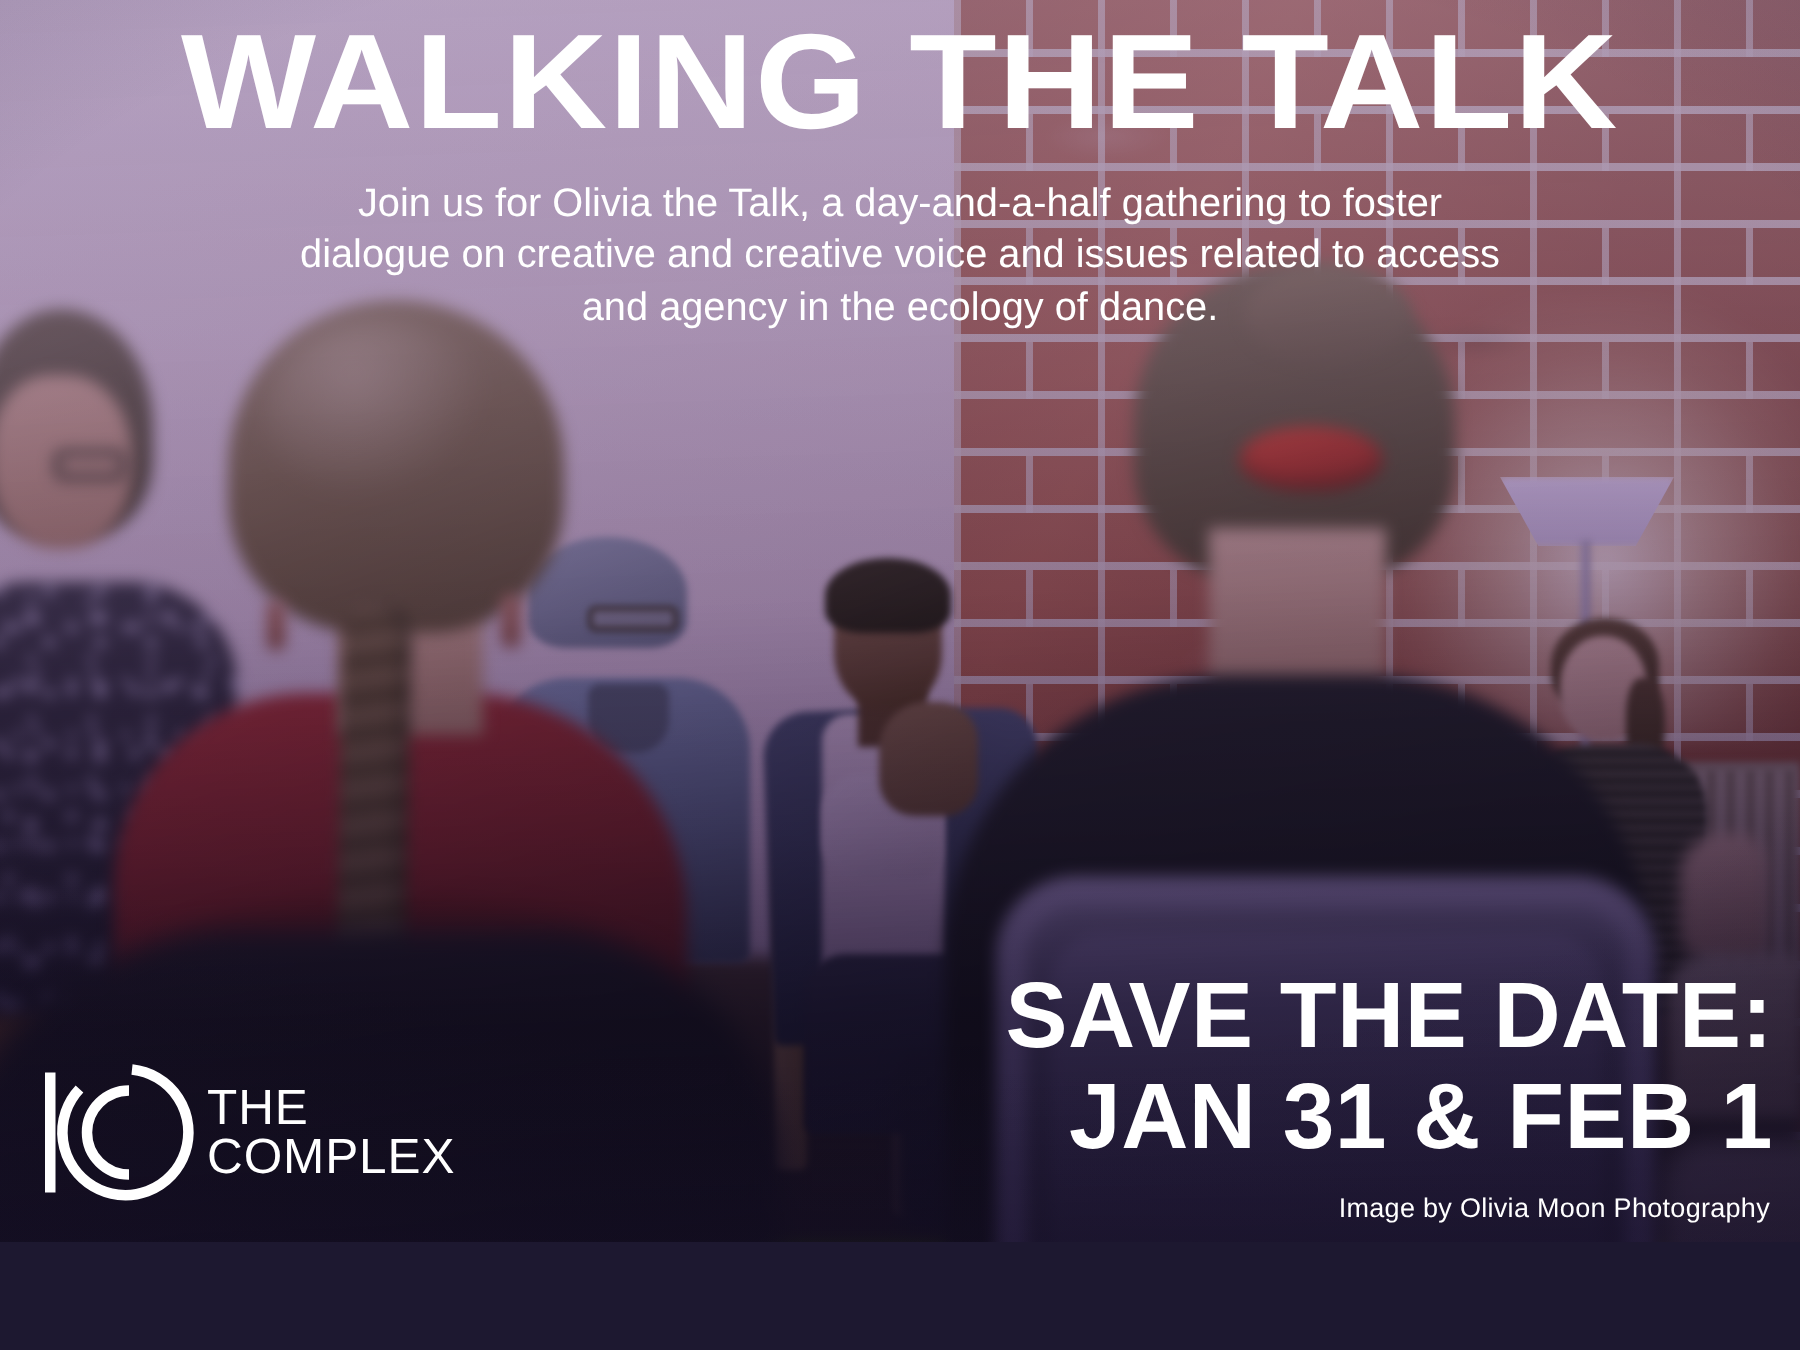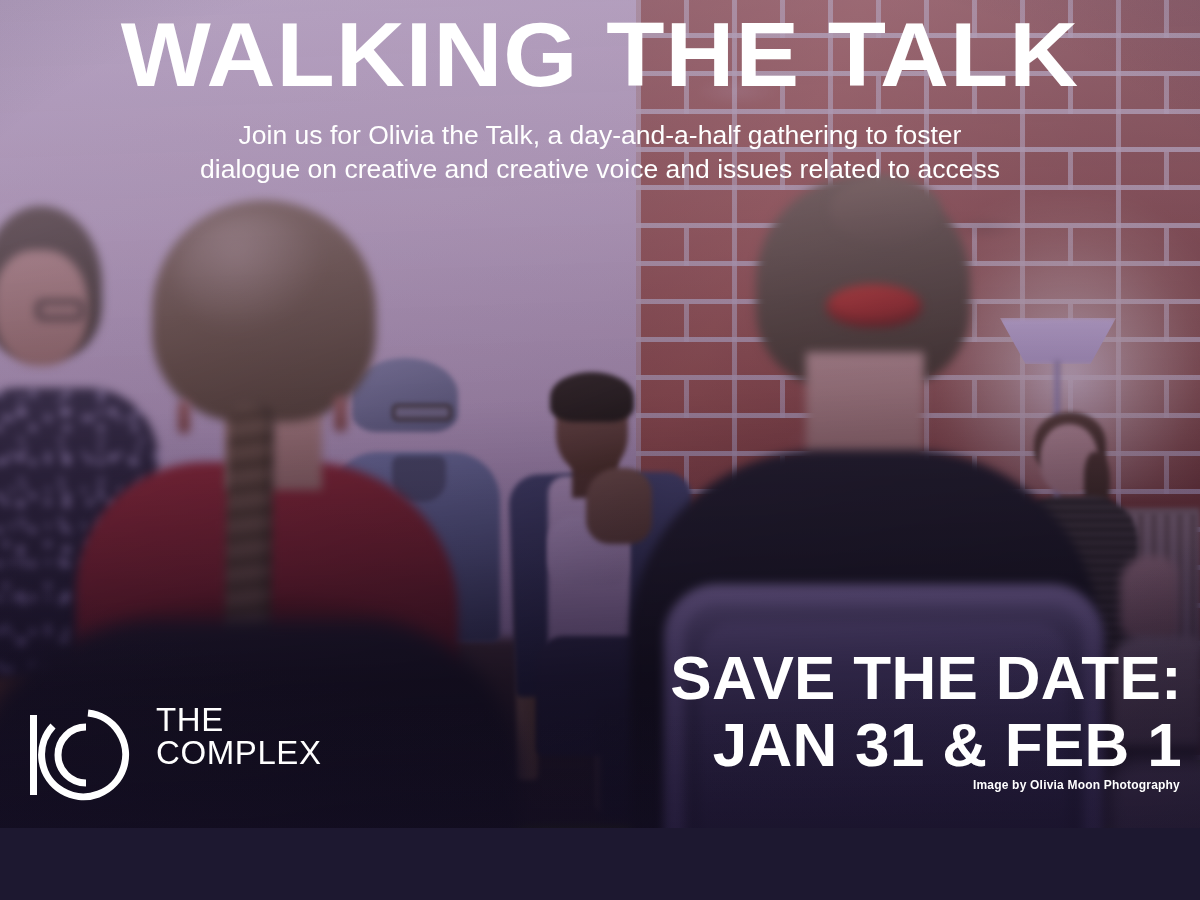--- a/index.html
+++ b/index.html
@@ -374,21 +374,21 @@
     text-align:center;
     color:#ffffff;
     font-size:26.5px;
     line-height:1.30;
     font-weight:500;
   }
   .lede span { display:block; }
 
   .logo{
     position:absolute; left:26px; bottom:22px;
-    display:flex; gap:18px;
+    display:flex; align-items:center; 
   }
   .logo-mark{ width:112px; height:102px; flex:0 0 auto; display:block; }
   .logo-words{
     color:#ffffff;
     font-size:33px;
     line-height:0.99;
     letter-spacing:.6px;
     font-weight:400;
   }
   .logo-words span{ display:block; }
@@ -398,24 +398,24 @@
     text-align:right;
     color:#ffffff;
     font-weight:bold;
     font-size:62px;
     line-height:1.07;
     letter-spacing:.3px;
   }
   .std span{ display:block; }
 
   .credit{
-    position:absolute; right:20px; bottom:36px;
+    position:absolute; right:20px; bottom:12px;
     color:#ffffff;
-    font-size:12px;
-    font-weight:bold;
+    font-size:18px;
+    font-weight:normal;
     letter-spacing:.2px;
   }
 </style>
 </head>
 <body>
 
 <div id="poster">
 
   <div class="photo">
 
@@ -487,20 +487,21 @@
   <div class="grade-lift"></div>
   <div class="grade-vignette"></div>
 
   <div class="content">
 
     <div class="title">WALKING THE TALK</div>
 
     <div class="lede">
       <span>Join us for Olivia the Talk, a day-and-a-half gathering to foster</span>
       <span>dialogue on creative and creative voice and issues related to access</span>
+      <span>and agency in the ecology of dance.</span>
     </div>
 
     <div class="logo">
       <svg class="logo-mark" viewBox="0 0 112 102" aria-hidden="true">
         <rect x="4" y="11" width="7" height="80" fill="#ffffff"></rect>
         <path d="M 60 23 A 28 28 0 1 0 60 79" fill="none" stroke="#ffffff" stroke-width="7" stroke-linecap="butt"></path>
         <path d="M 62 9 A 42 42 0 1 1 27 22" fill="none" stroke="#ffffff" stroke-width="7" stroke-linecap="butt"></path>
       </svg>
       <div class="logo-words">
         <span>THE</span>

